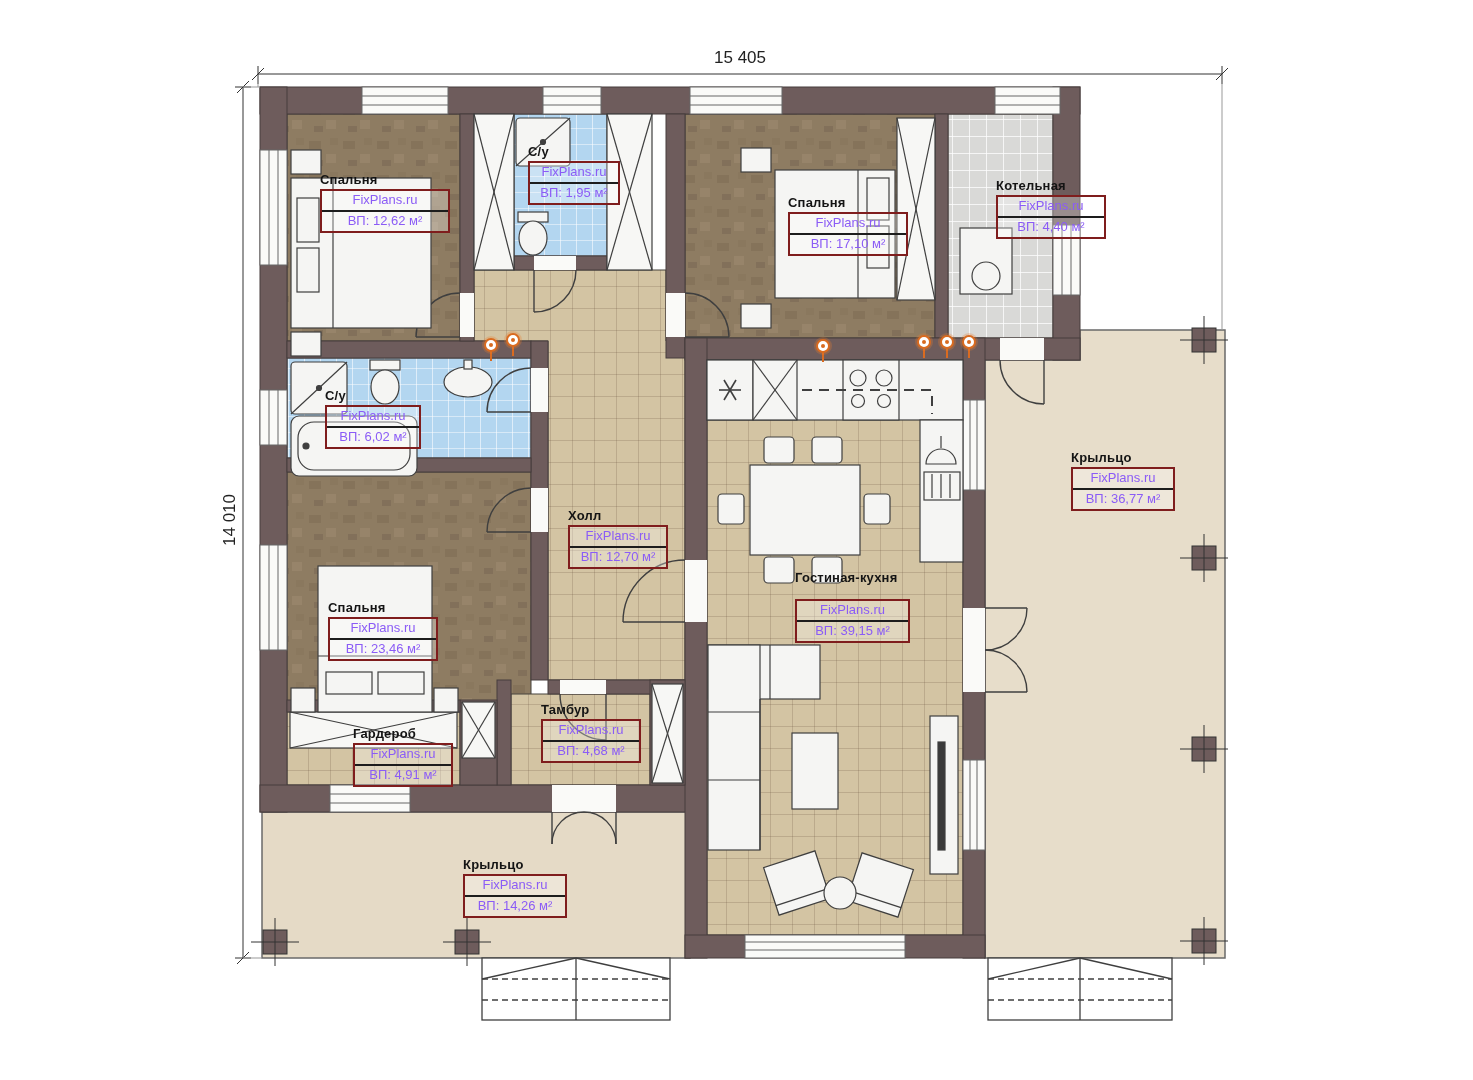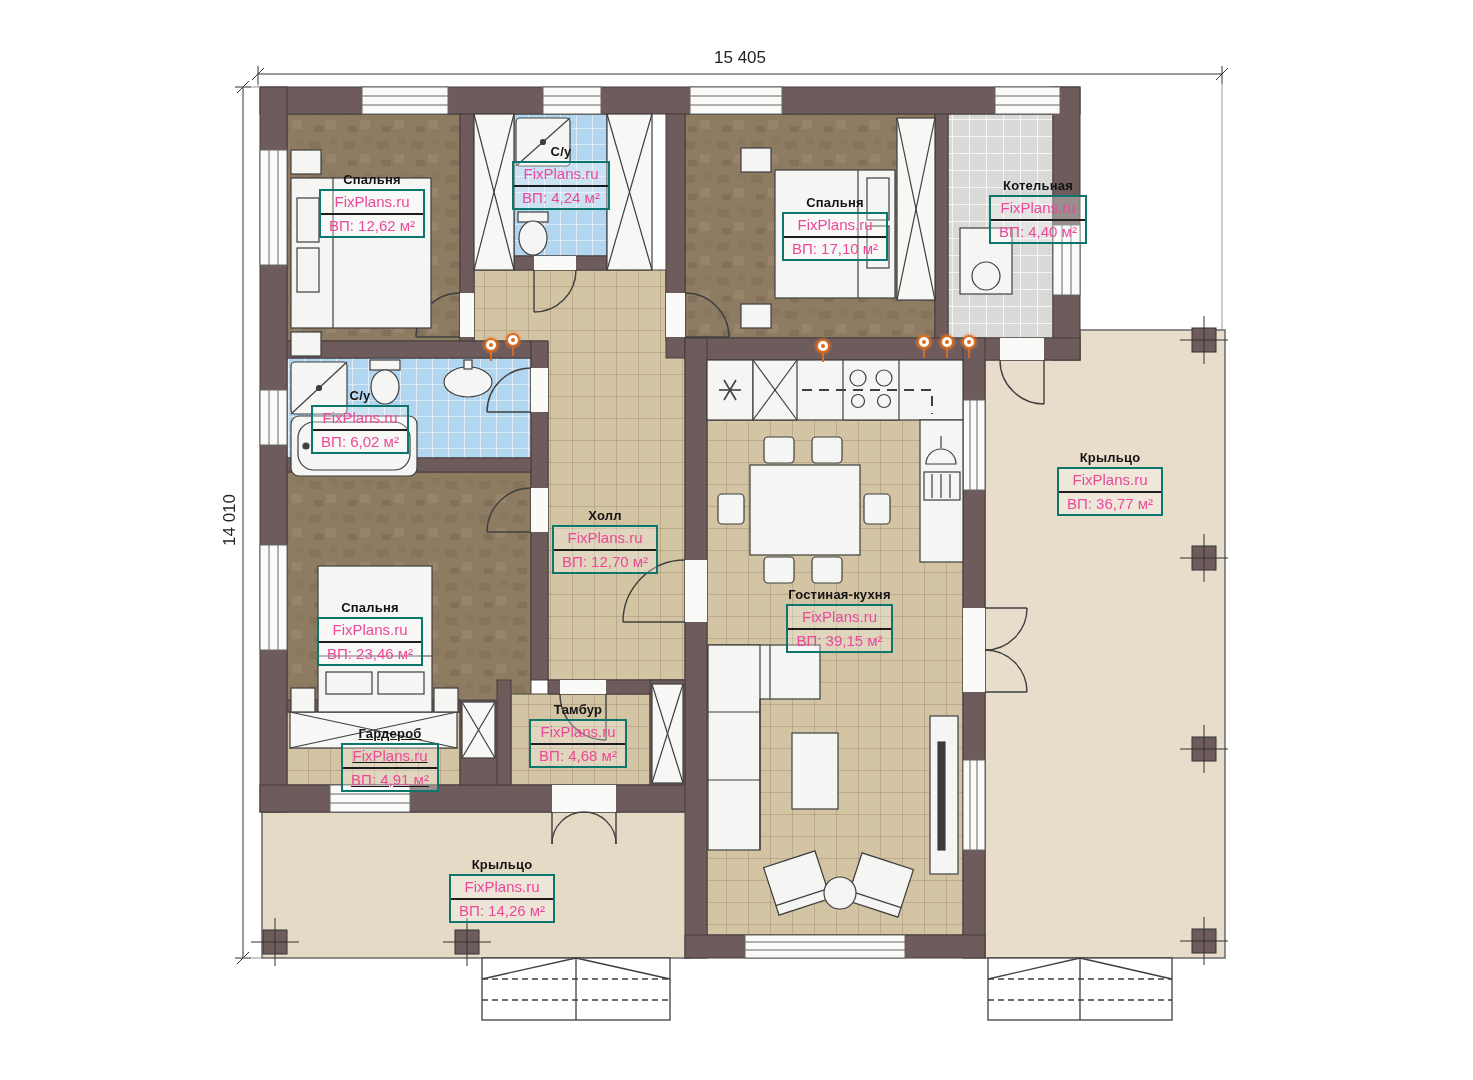--- a/index.html
+++ b/index.html
@@ -1,23 +1,23 @@
 <!DOCTYPE html>
 <html><head>
 <meta charset="utf-8">
 <style>
   html,body{margin:0;padding:0;background:#ffffff;}
   .canvas{position:relative;width:1473px;height:1080px;background:#ffffff;overflow:hidden;
           font-family:"Liberation Sans", sans-serif;}
   svg{position:absolute;left:0;top:0;}
   .labels{position:absolute;left:0;top:0;width:100%;height:100%;pointer-events:none;}
-  .room-label{position:absolute;display:flex;flex-direction:column;align-items:center;color:#141414;}
+  .room-label{position:absolute;display:flex;flex-direction:column;color:#141414;padding-left:13px;}
   .room-name{font-weight:bold;font-size:13px;white-space:nowrap;margin-bottom:2px;letter-spacing:.2px;}
-  .label-box{border:2px solid #0f766e;background:rgba(255,255,255,0.30);text-align:center;
-             font-size:15px;line-height:1.3;color:#ec4899;}
+  .label-box{border:2px solid #7f1d1d;background:rgba(255,255,255,0.30);text-align:center;
+             font-size:13px;line-height:1.3;color:#8b5cf6;}
   .label-box .wm{padding:1px 8px;border-bottom:2px solid #1d1d1d;white-space:nowrap;}
   .label-box .area{padding:1px 8px;white-space:nowrap;}
   .dim-h{position:absolute;left:258px;top:48px;width:964px;text-align:center;
          font-size:17px;color:#222;}
   .dim-v{position:absolute;left:165px;top:510px;width:130px;text-align:center;
          font-size:17px;color:#222;transform:rotate(-90deg);}
 </style>
 </head>
 <body>
 
@@ -534,21 +534,21 @@
     <div class="label-box">
           <div class="wm">FixPlans.ru</div>
           <div class="area">ВП: 12,62 м²</div>
         </div>
   </div>
 
   <div class="room-label" style="left:515px;top:144px;width:92px;">
     <div class="room-name">С/у</div>
     <div class="label-box">
           <div class="wm">FixPlans.ru</div>
-          <div class="area">ВП: 4,24 м²</div>
+          <div class="area">ВП: 1,95 м²</div>
         </div>
   </div>
 
   <div class="room-label" style="left:775px;top:195px;width:120px;">
     <div class="room-name">Спальня</div>
     <div class="label-box">
           <div class="wm">FixPlans.ru</div>
           <div class="area">ВП: 17,10 м²</div>
         </div>
   </div>
@@ -578,37 +578,37 @@
   </div>
 
   <div class="room-label" style="left:315px;top:600px;width:110px;">
     <div class="room-name">Спальня</div>
     <div class="label-box">
           <div class="wm">FixPlans.ru</div>
           <div class="area">ВП: 23,46 м²</div>
         </div>
   </div>
 
-  <div class="room-label" style="left:340px;top:726px;width:100px;text-decoration:underline;">
+  <div class="room-label" style="left:340px;top:726px;width:100px;">
     <div class="room-name">Гардероб</div>
     <div class="label-box">
           <div class="wm">FixPlans.ru</div>
           <div class="area">ВП: 4,91 м²</div>
         </div>
   </div>
 
   <div class="room-label" style="left:528px;top:702px;width:100px;">
     <div class="room-name">Тамбур</div>
     <div class="label-box">
           <div class="wm">FixPlans.ru</div>
           <div class="area">ВП: 4,68 м²</div>
         </div>
   </div>
 
-  <div class="room-label" style="left:782px;top:587px;width:115px;">
+  <div class="room-label" style="left:782px;top:570px;width:115px;gap:12px;">
     <div class="room-name">Гостиная-кухня</div>
     <div class="label-box">
           <div class="wm">FixPlans.ru</div>
           <div class="area">ВП: 39,15 м²</div>
         </div>
   </div>
 
   <div class="room-label" style="left:1058px;top:450px;width:104px;">
     <div class="room-name">Крыльцо</div>
     <div class="label-box">

